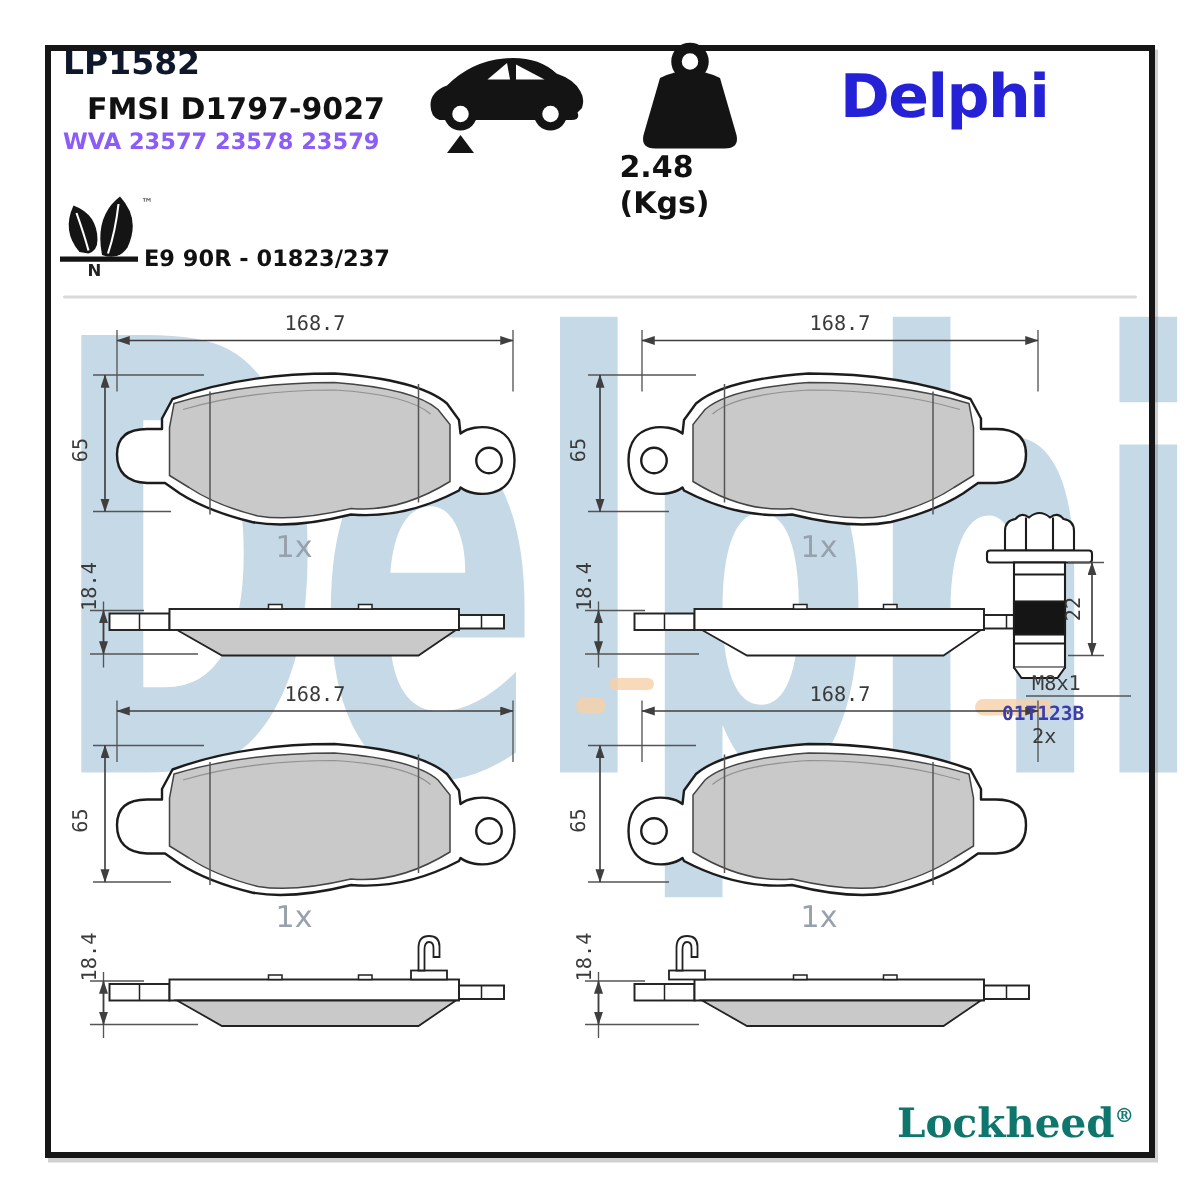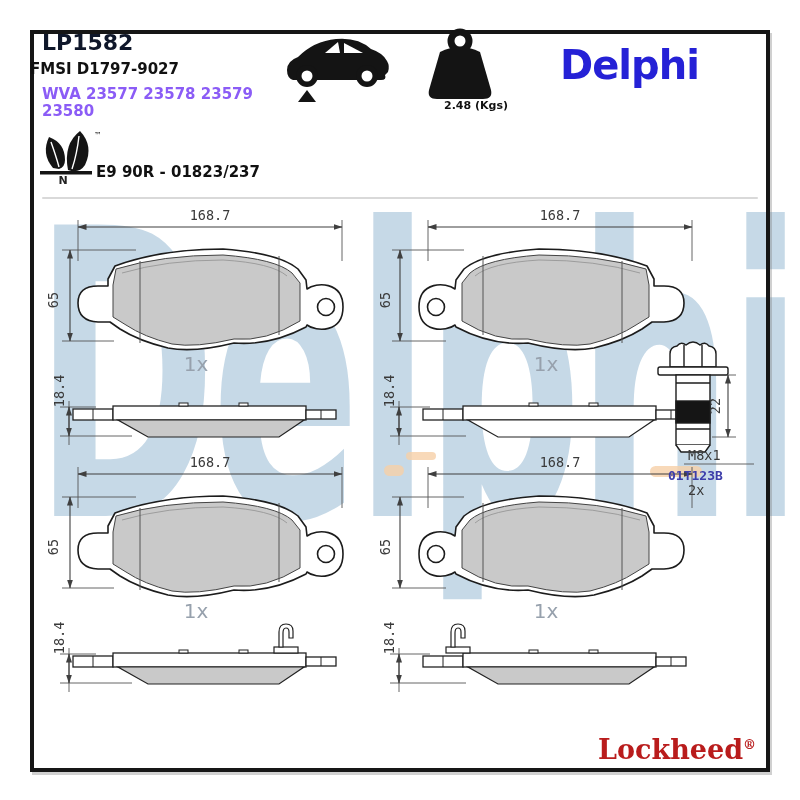--- a/index.html
+++ b/index.html
@@ -8,28 +8,28 @@
   .frame{position:absolute;left:30px;top:30px;width:732px;height:734px;border:4px solid #161616;
          box-shadow:2px 3px 0 rgba(120,120,120,.35);}
   .abs{position:absolute;}
   
   .watermark{position:absolute;left:34px;top:214px;font-size:400px;line-height:.82;font-weight:bold;
              color:#bdd3e3;letter-spacing:-10px;transform:scaleX(.55);transform-origin:left top;
              z-index:0;white-space:nowrap;opacity:.85;}
   .blob{position:absolute;background:#f6cfa8;border-radius:8px;opacity:.8;z-index:0;}
   
   .pn{left:42px;top:30px;font-size:22px;font-weight:bold;color:#0f172a;z-index:2;}
-  .fmsi{left:30px;top:60px;font-size:15px;font-weight:bold;color:#111;z-index:2;}
+  .fmsi{left:58px;top:60px;font-size:20px;font-weight:bold;color:#111;z-index:2;}
   .wva{left:42px;top:86px;font-size:15px;font-weight:bold;color:#8b5cf6;line-height:17px;z-index:2;}
   .brand{left:560px;top:42px;font-size:40px;font-weight:800;color:#2521d6;letter-spacing:-1px;z-index:2;}
-  .weightlbl{left:413px;top:99px;width:95px;text-align:right;font-size:11px;font-weight:bold;color:#111;z-index:2;}
+  .weightlbl{left:413px;top:99px;width:95px;text-align:left;font-size:20px;font-weight:bold;color:#111;z-index:2;}
   .approval{left:96px;top:163px;font-size:15px;font-weight:bold;color:#111;z-index:2;}
   .sep{left:42px;top:197px;width:716px;height:2px;background:#d9d9d9;border-radius:2px;z-index:1;}
   .lockheed{left:598px;top:734px;font-family:"DejaVu Serif",serif;font-weight:bold;font-size:27px;
-            color:#b91c1c;z-index:2;}
+            color:#0f766e;z-index:2;}
   .lockheed sup{font-size:13px;}
   
   svg.block{position:absolute;overflow:visible;z-index:1;}
   .dim{stroke:#3f3f3f;stroke-width:1.1;}
   .ext{stroke:#555;stroke-width:.9;}
   .dimtext{font-family:"DejaVu Sans Mono",monospace;font-size:13.5px;fill:#3a3a3a;}
   .qty{font-family:"DejaVu Sans",sans-serif;font-size:20px;fill:#97a1ad;}
   .boltref{font-family:"DejaVu Sans Mono",monospace;font-size:13px;font-weight:bold;fill:#3d3daa;}
 </style>
 </head>
@@ -41,21 +41,20 @@
   <div class="blob abs" style="left:406px;top:452px;width:30px;height:8px;"></div>
   <div class="blob abs" style="left:384px;top:465px;width:20px;height:11px;"></div>
   <div class="blob abs" style="left:650px;top:466px;width:52px;height:11px;"></div>
 
   <div class="frame"></div>
 
   <div class="abs pn">LP1582</div>
   <div class="abs fmsi">FMSI D1797-9027</div>
   <div class="abs wva">
     <div>WVA 23577 23578 23579</div>
-    <div>23580</div>
   </div>
 
   <svg class="block" style="left:283px;top:28px;" width="110" height="75" viewBox="0 0 110 75">
     <path d="M4,42 Q4,33 15,29 Q31,13 53,11 Q75,9 88,21 Q100,25 104,33 Q107,38 105,44 L102,47 Q104,52 98,52 L10,52 Q4,50 4,42 Z" fill="#141414"></path>
     <polygon points="42,25 55,14 57,25" fill="#fff"></polygon>
     <polygon points="61,25 61,15 80,25" fill="#fff"></polygon>
     <circle cx="24" cy="48" r="11" fill="#141414"></circle>
     <circle cx="24" cy="48" r="5.5" fill="#fff"></circle>
     <circle cx="84" cy="48" r="11" fill="#141414"></circle>
     <circle cx="84" cy="48" r="5.5" fill="#fff"></circle>

